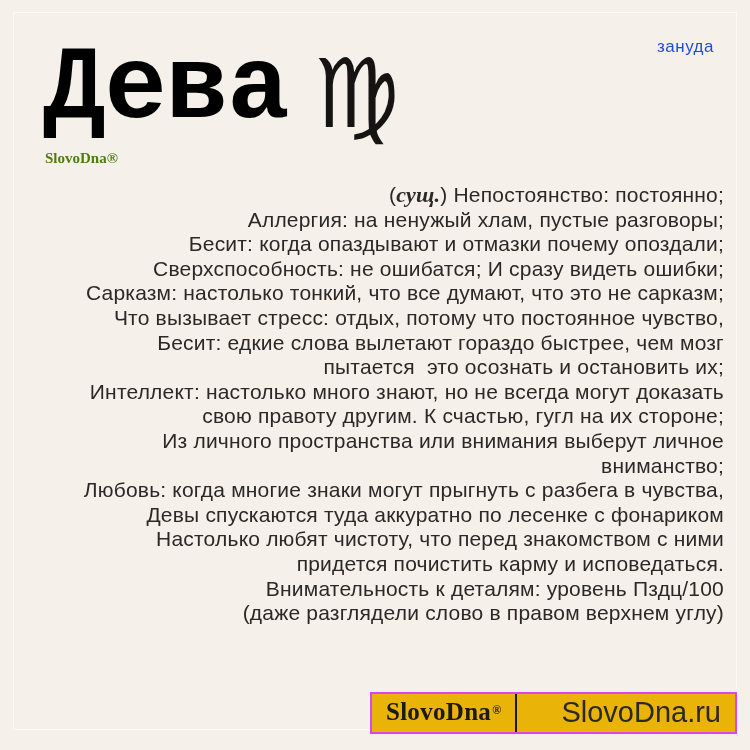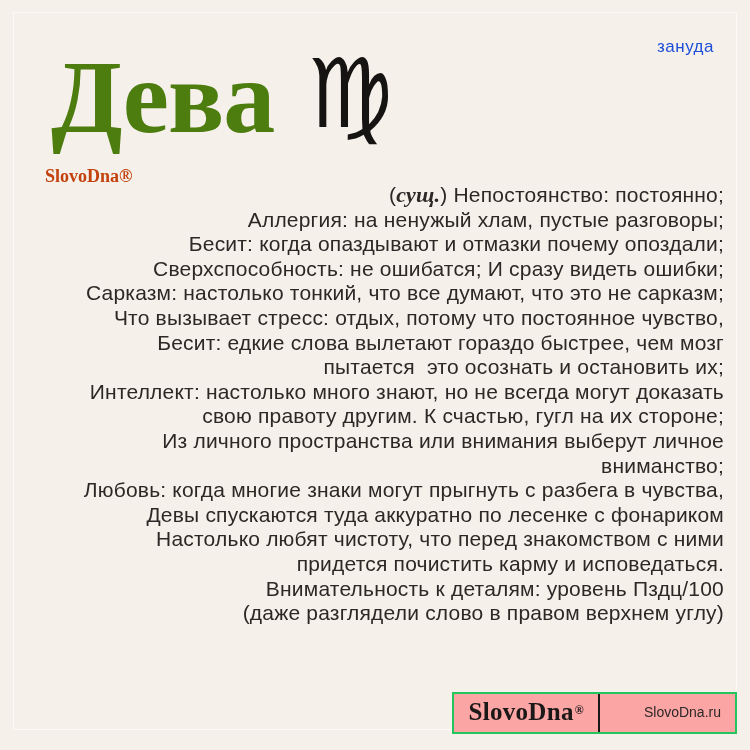--- a/index.html
+++ b/index.html
@@ -33,46 +33,45 @@
     color: #1d4ed8;
   }
   .header {
     position: absolute;
     left: 40px;
     top: 30px;
     display: flex;
     align-items: flex-start;
   }
   .title {
-    margin: 11px;
-    font-family: Liberation Serif, serif;
+    margin: 3px;
+    font-family: Liberation Mono, monospace;
     font-weight: 700;
     font-size: 104px;
     line-height: 1.08;
-    color: #4d7c0f;
+    color: #000000;
     letter-spacing: -1px;
   }
   .zodiac {
     font-family: "DejaVu Sans", sans-serif;
     font-size: 96px;
     line-height: 1;
     color: #161413;
     margin-left: 22px;
     position: relative;
     top: 16px;
   }
   .watermark {
     position: absolute;
     left: 45px;
     top: 150px;
     font-family: "Liberation Serif", "DejaVu Serif", serif;
     font-weight: 700;
-    font-size: 18px;
-    color: #c2410c;
-    margin-top: 16px;
+    font-size: 15px;
+    color: #4d7c0f;
   }
   .definition {
     position: absolute;
     left: 40px;
     top: 183px;
     width: 684px;
     font-size: 21px;
     line-height: 24.6px;
     letter-spacing: 0.2px;
     color: #2b2826;
@@ -85,22 +84,22 @@
     font-family: "Liberation Serif", "DejaVu Serif", serif;
     font-weight: 700;
     font-style: italic;
     font-size: 22px;
   }
   .footer {
     position: absolute;
     right: 13px;
     bottom: 16px;
     display: flex;
-    border: 2px solid #22c55e;
-    background: #fca5a5;
+    border: 2px solid #d946ef;
+    background: #eab308;
   }
   .footer-cell {
     display: flex;
     align-items: center;
     padding: 4px 14px 6px 14px;
     height: 28px;
   }
   .footer-logo {
     font-family: "Liberation Serif", "DejaVu Serif", serif;
     font-weight: 700;
@@ -109,21 +108,21 @@
     letter-spacing: 0.3px;
   }
   .footer-logo sup {
     font-size: 12px;
     margin-left: 1px;
     position: relative;
     top: -2px;
   }
   .footer-site {
     border-left: 2px solid #1b1917;
-    font-size: 14px;
+    font-size: 29px;
     color: #2b2826;
     padding-left: 44px;
   }
 </style>
 </head>
 <body>
 
 <div class="card">
 
   <div class="frame"></div>

